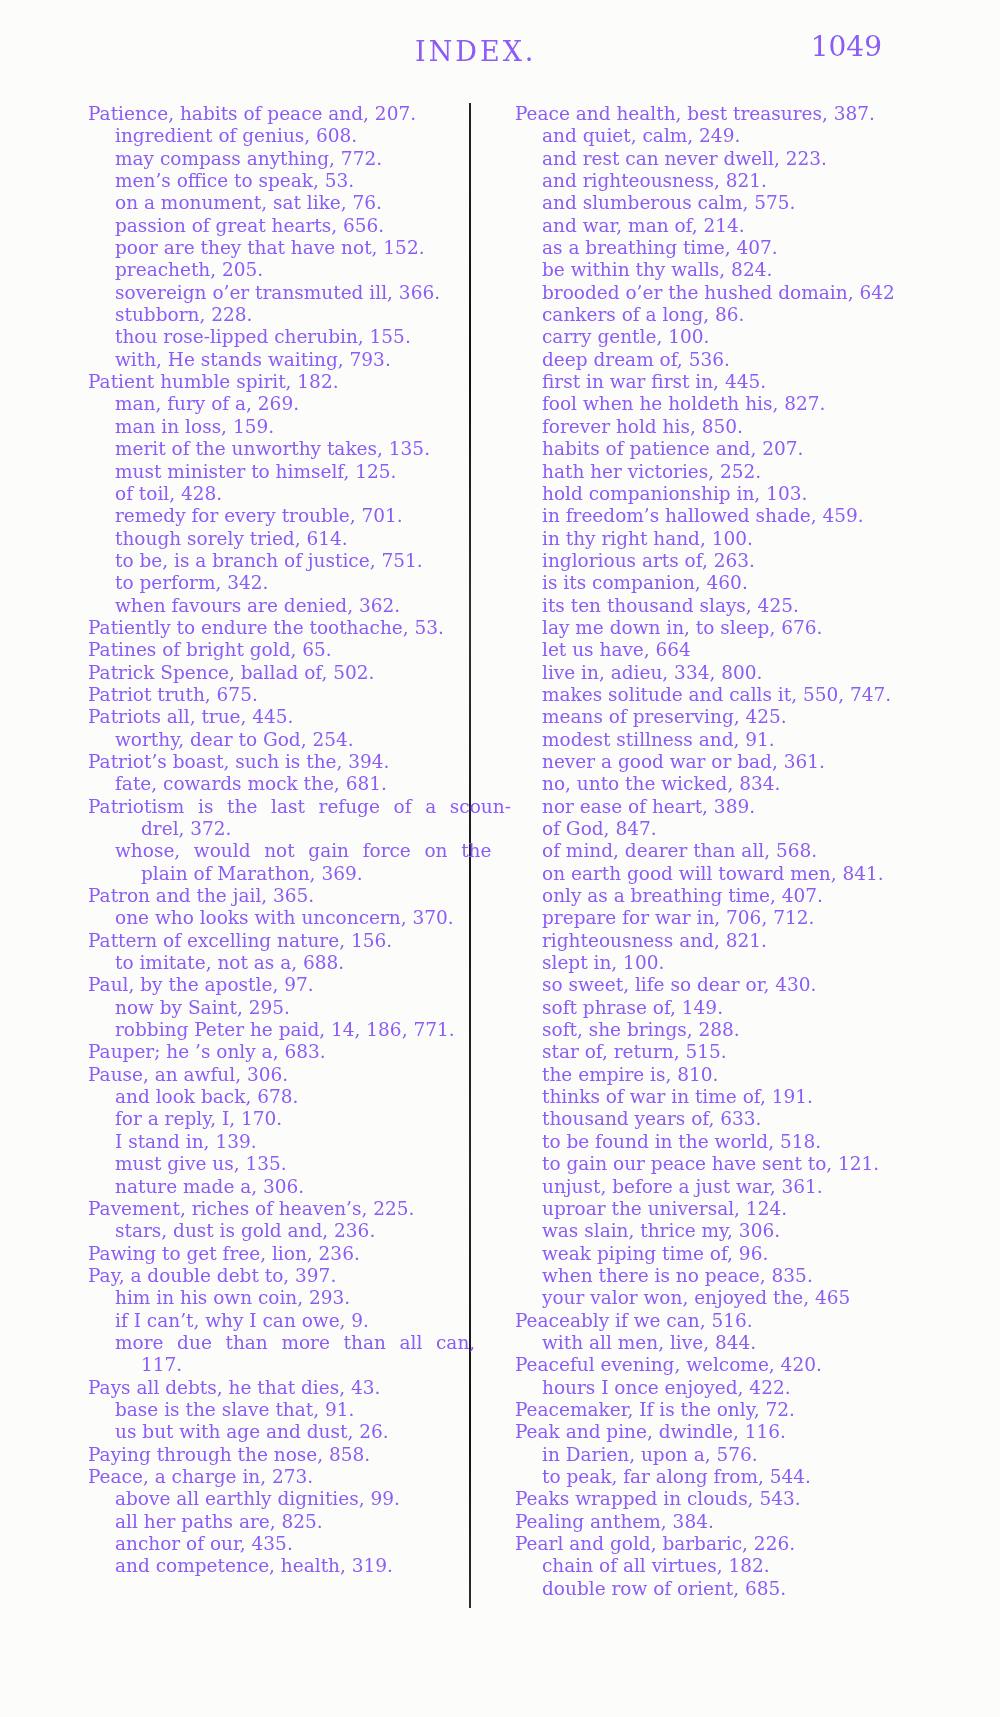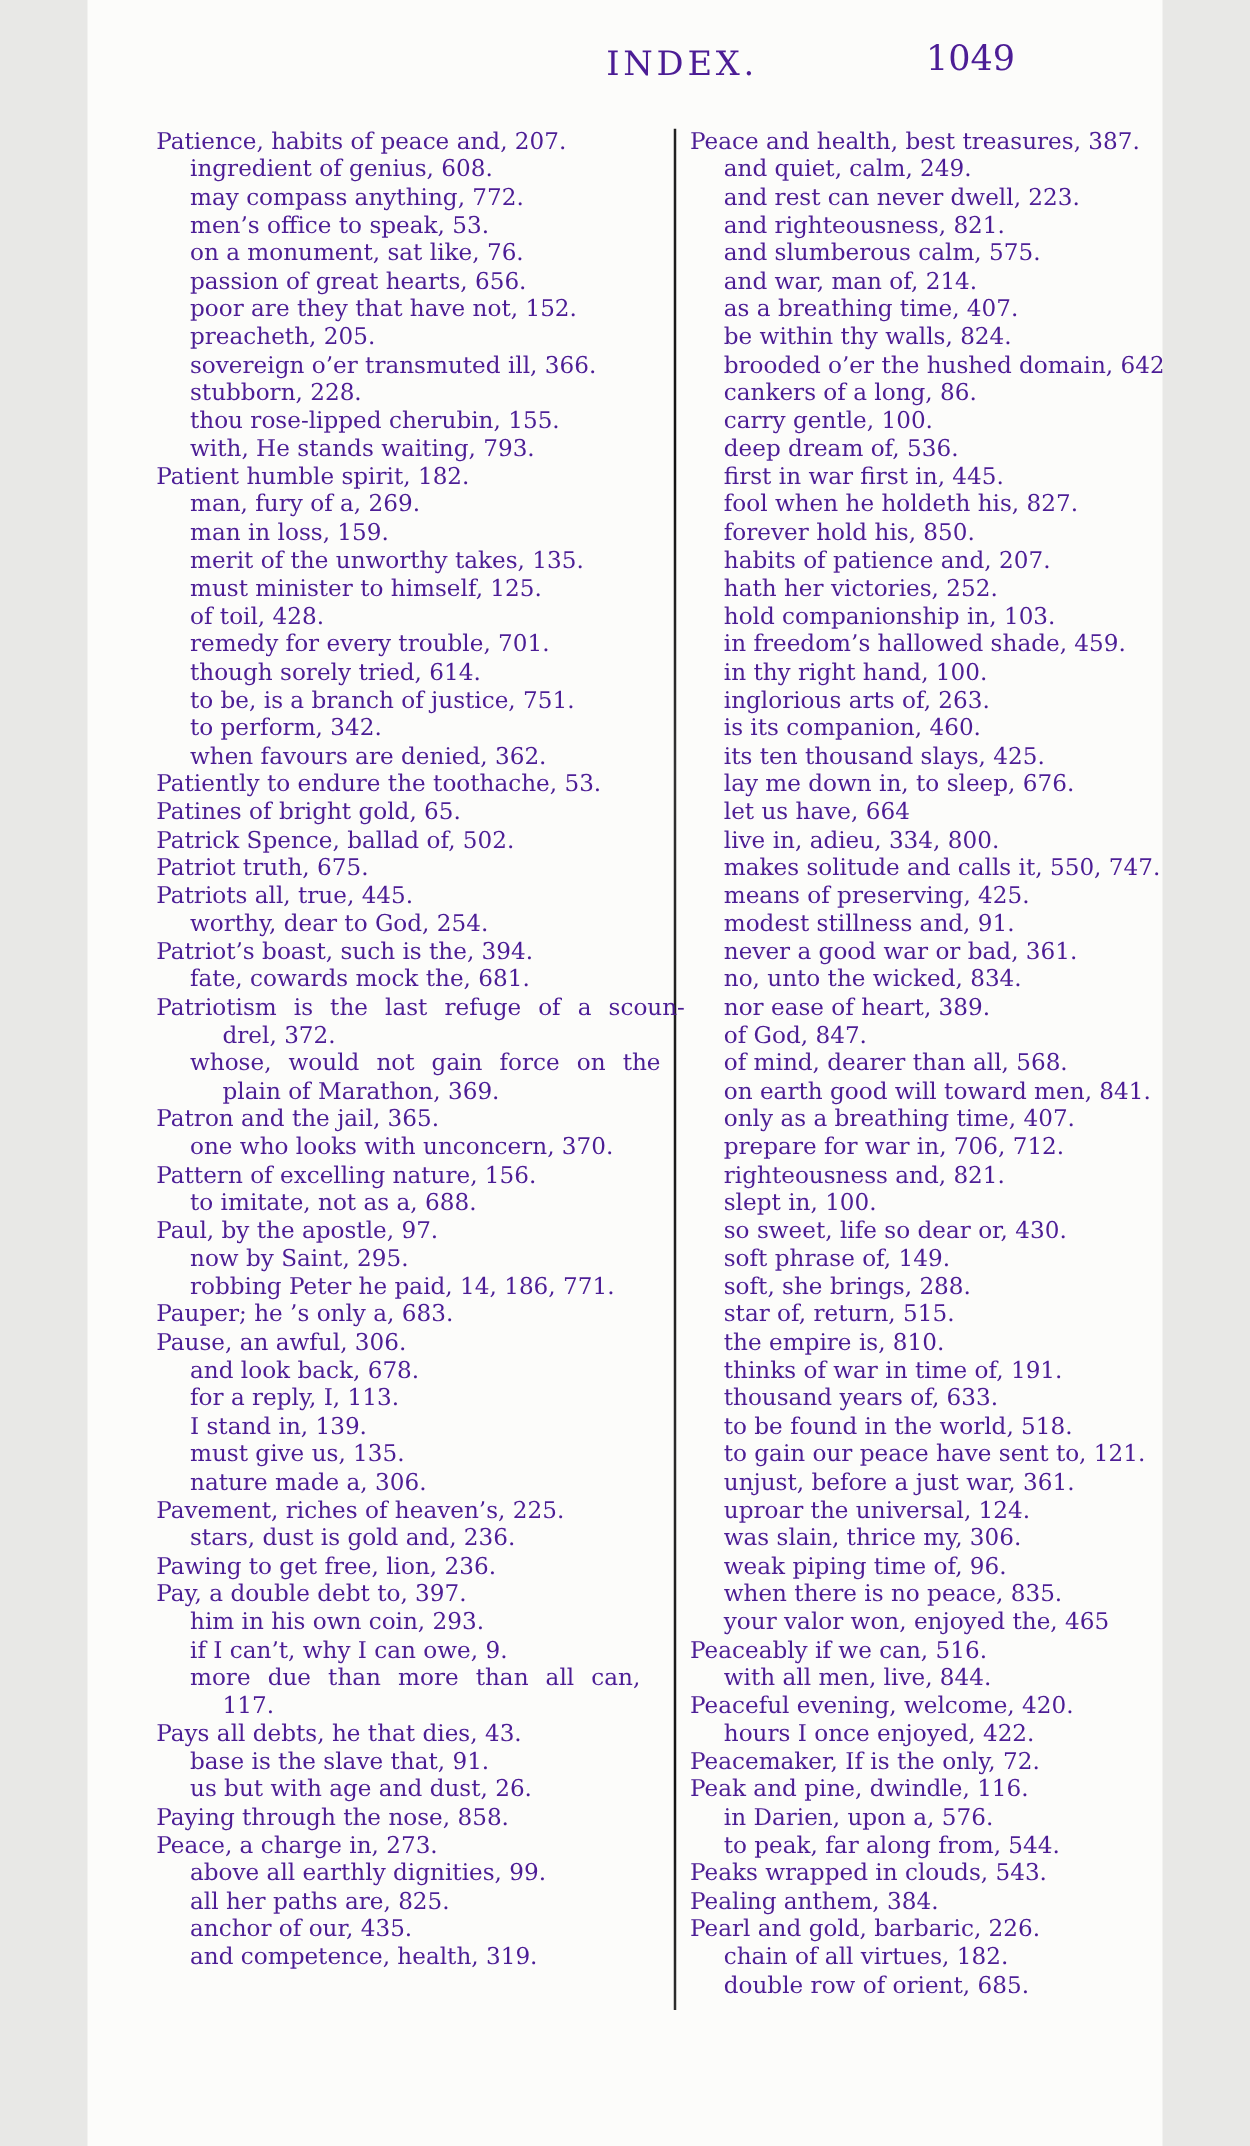--- a/index.html
+++ b/index.html
@@ -2,25 +2,25 @@
 <html><head>
 <meta charset="utf-8">
 <style>
   html, body {
     margin: 0;
     padding: 0;
     background: #e8e8e6;
   }
   .page {
     position: relative;
-    width: 860px;
+    width: 1000px;
     height: 1717px;
     margin: 0 auto;
     background: #fcfcfa;
-    color: #4c1d95;
+    color: #8b5cf6;
     font-family: "DejaVu Serif", "Liberation Serif", serif;
     overflow: hidden;
   }
   .running-head {
     position: absolute;
     top: 30px;
     left: 0;
     width: 100%;
     height: 48px;
   }
@@ -36,20 +36,21 @@
     position: absolute;
     top: 0px;
     right: 118px;
     font-size: 28px;
     font-weight: 400;
   }
   .col {
     position: absolute;
     top: 103px;
     font-size: 18.5px;
+    margin-left: 33px;
   }
   .col-left  { left: 55px;  width: 412px; }
   .col-right { left: 482px; width: 460px; }
   .divider {
     position: absolute;
     top: 103px;
     left: 469px;
     width: 2px;
     height: 1505px;
     background: linear-gradient(to bottom,
@@ -116,21 +117,21 @@
       <div class="line i0">Patron and the jail, 365.</div>
       <div class="line i1">one who looks with unconcern, 370.</div>
       <div class="line i0">Pattern of excelling nature, 156.</div>
       <div class="line i1">to imitate, not as a, 688.</div>
       <div class="line i0">Paul, by the apostle, 97.</div>
       <div class="line i1">now by Saint, 295.</div>
       <div class="line i1">robbing Peter he paid, 14, 186, 771.</div>
       <div class="line i0">Pauper; he ’s only a, 683.</div>
       <div class="line i0">Pause, an awful, 306.</div>
       <div class="line i1">and look back, 678.</div>
-      <div class="line i1">for a reply, I, 113.</div>
+      <div class="line i1">for a reply, I, 170.</div>
       <div class="line i1">I stand in, 139.</div>
       <div class="line i1">must give us, 135.</div>
       <div class="line i1">nature made a, 306.</div>
       <div class="line i0">Pavement, riches of heaven’s, 225.</div>
       <div class="line i1">stars, dust is gold and, 236.</div>
       <div class="line i0">Pawing to get free, lion, 236.</div>
       <div class="line i0">Pay, a double debt to, 397.</div>
       <div class="line i1">him in his own coin, 293.</div>
       <div class="line i1">if I can’t, why I can owe, 9.</div>
       <div class="line i1 spread">more due than more than all can,</div>

